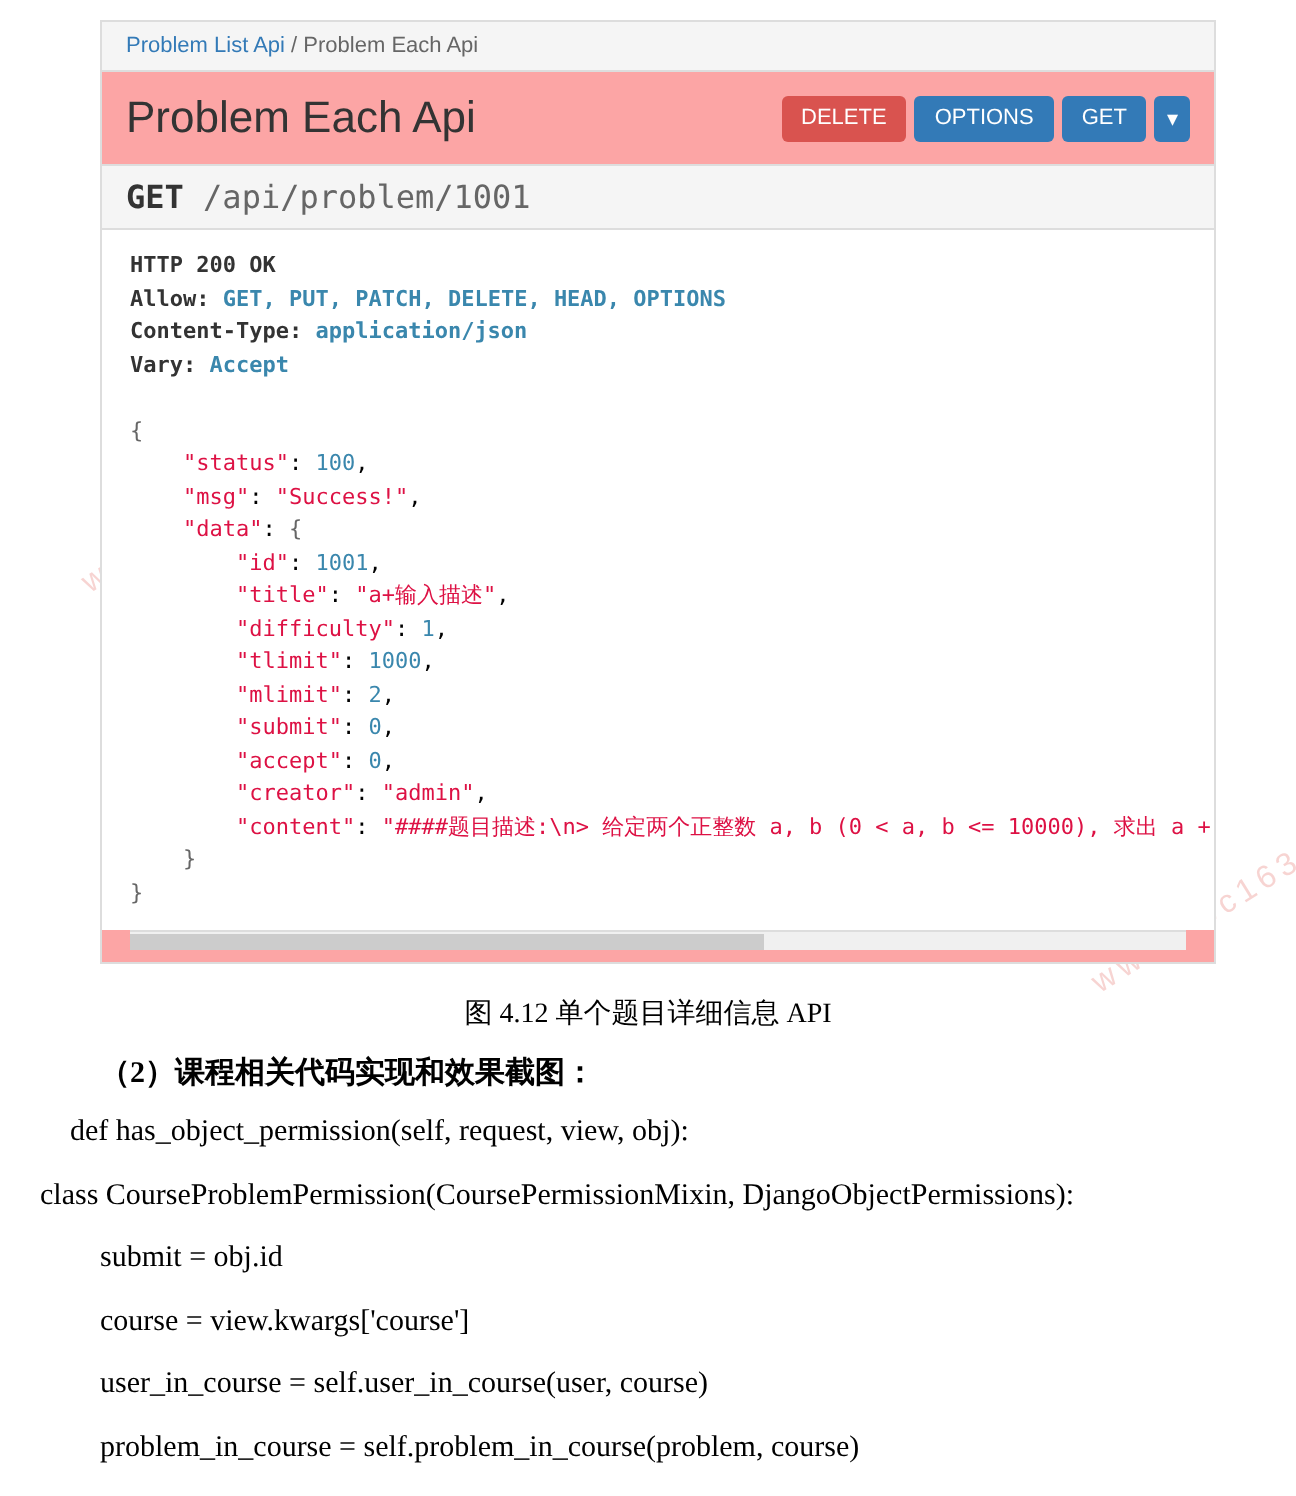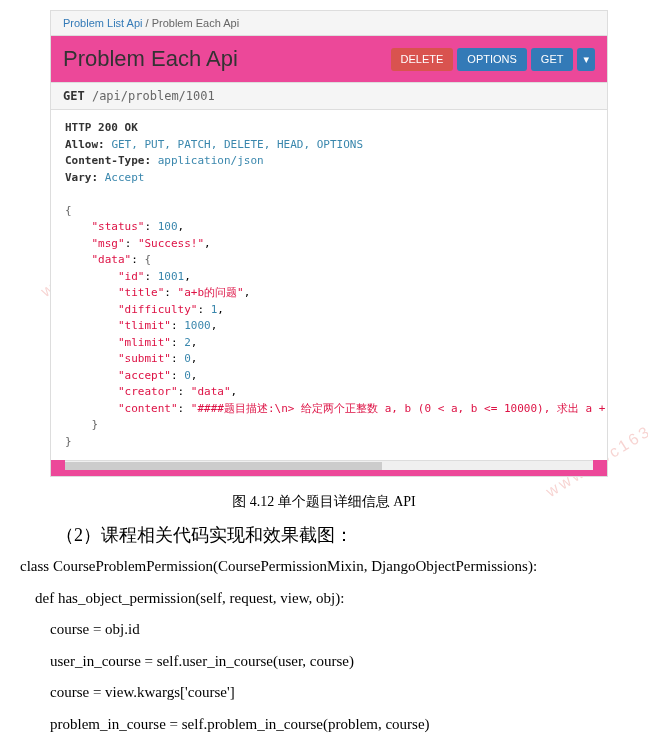--- a/index.html
+++ b/index.html
@@ -1,40 +1,40 @@
 <!DOCTYPE html>
 <html><head>
   <meta charset="utf-8">
   <style>
     * { margin: 0; padding: 0; box-sizing: border-box; }
     body { font-family: Arial, sans-serif; font-size: 12px; background: #fff; width: 648px; }
-    .api-panel { margin: 10px 40px 16px 50px; border: 1px solid #ddd; background: #ec4899; position: relative; }
+    .api-panel { margin: 10px 40px 16px 50px; border: 1px solid #ddd; background: #fca5a5; position: relative; }
     .breadcrumb { padding: 6px 12px; background: #f5f5f5; border-bottom: 1px solid #ddd; font-size: 11px; color: #666; }
     .breadcrumb a { color: #337ab7; text-decoration: none; }
     .header-row { display: flex; justify-content: space-between; align-items: center; padding: 10px 12px; }
     .page-title { font-size: 22px; font-weight: normal; color: #333; }
     .btn-group { display: flex; gap: 4px; justify-content: flex-end; }
     .btn { padding: 5px 10px; font-size: 11px; border: none; border-radius: 3px; color: #fff; cursor: pointer; }
     .btn-danger { background: #d9534f; }
     .btn-primary { background: #337ab7; }
     .btn-caret { background: #337ab7; padding: 5px 6px; }
-    .req-line { padding: 6px 12px; background: #f5f5f5; border-top: 1px solid #ddd; border-bottom: 1px solid #ddd; font-family: monospace; font-size: 12px; color: #666; }
+    .req-line { padding: 6px 12px; background: #f5f5f5; border-top: 1px solid #ddd; border-bottom: 1px solid #ddd; font-family: monospace; font-size: 16px; color: #666; }
     .req-line b { color: #333; }
     .response { padding: 10px 14px; font-family: monospace; font-size: 11px; line-height: 1.5; background: #fff; overflow-x: hidden; white-space: pre; }
     .k-status { color: #333; font-weight: bold; }
     .k-hdr { color: #333; font-weight: bold; text-align: right; }
-    .k-val { color: #3a87ad; }
+    .k-val { color: #3a87ad; font-weight: bold; }
     .j-key { color: #d14; }
     .j-str { color: #d14; }
     .j-num { color: #3a87ad; }
     .j-br { color: #666; }
     .scroll-h { height: 10px; background: #f0f0f0; border-top: 1px solid #ddd; margin: 0 14px 6px 14px; position: relative; }
     .scroll-thumb { position: absolute; left: 0; top: 1px; width: 60%; height: 8px; background: #ccc; }
     .caption { text-align: center; font-size: 14px; margin: 8px 0; font-family: "SimSun", serif; }
-    .doc-text { font-size: 18px; font-family: "SimSun", serif; margin: 0 20px; line-height: 1.8; }
+    .doc-text { font-size: 15px; font-family: "SimSun", serif; margin: 0 20px; line-height: 1.8; font-weight: bold; }
     .doc-text.indent1 { text-indent: 2em; }
     .code-block { font-family: "Times New Roman", serif; font-size: 15px; margin: 0 20px; line-height: 2.1; }
     .code-line { white-space: pre; }
     .watermark { position: absolute; color: rgba(220,60,50,0.22); font-size: 16px; letter-spacing: 3px; transform: rotate(-32deg); pointer-events: none; font-family: Arial; }
     .wm1 { left: 30px; top: 230px; }
     .wm2 { left: 535px; top: 430px; }
     .container { position: relative; }
   </style>
 </head>
 <body>
@@ -67,41 +67,41 @@
     <div class="response"><span class="k-status">HTTP 200 OK</span>
 <span class="k-hdr">Allow:</span> <span class="k-val">GET, PUT, PATCH, DELETE, HEAD, OPTIONS</span>
 <span class="k-hdr">Content-Type:</span> <span class="k-val">application/json</span>
 <span class="k-hdr">Vary:</span> <span class="k-val">Accept</span>
 
 <span class="j-br">{</span>
     <span class="j-key">"status"</span>: <span class="j-num">100</span>,
     <span class="j-key">"msg"</span>: <span class="j-str">"<span>Success!</span>"</span>,
     <span class="j-key">"data"</span>: <span class="j-br">{</span>
         <span class="j-key">"id"</span>: <span class="j-num">1001</span>,
-        <span class="j-key">"title"</span>: <span class="j-str">"<span>a+b的问题</span>"</span>,
+        <span class="j-key">"title"</span>: <span class="j-str">"<span>a+输入描述</span>"</span>,
         <span class="j-key">"difficulty"</span>: <span class="j-num">1</span>,
         <span class="j-key">"tlimit"</span>: <span class="j-num">1000</span>,
         <span class="j-key">"mlimit"</span>: <span class="j-num">2</span>,
         <span class="j-key">"submit"</span>: <span class="j-num">0</span>,
         <span class="j-key">"accept"</span>: <span class="j-num">0</span>,
-        <span class="j-key">"creator"</span>: <span class="j-str">"<span>data</span>"</span>,
+        <span class="j-key">"creator"</span>: <span class="j-str">"<span>admin</span>"</span>,
         <span class="j-key">"content"</span>: <span class="j-str">"<span>####题目描述:\n&gt; 给定两个正整数 a, b (0 &lt; a, b &lt;= 10000), 求出 a + b 的和. \n\n#### 输入描述: \n&gt; 每行输入两个整</span></span>
     <span class="j-br">}</span>
 <span class="j-br">}</span></div>
     <div class="scroll-h">
       <div class="scroll-thumb"></div>
     </div>
   </div>
 
   <div class="caption">图 4.12 单个题目详细信息 API</div>
 
   <div class="doc-text indent1">（2）课程相关代码实现和效果截图：</div>
 
   <div class="code-block">
+    <div class="code-line">    def has_object_permission(self, request, view, obj):</div>
     <div class="code-line">class CourseProblemPermission(CoursePermissionMixin, DjangoObjectPermissions):</div>
-    <div class="code-line">    def has_object_permission(self, request, view, obj):</div>
-    <div class="code-line">        course = obj.id</div>
+    <div class="code-line">        submit = obj.id</div>
+    <div class="code-line">        course = view.kwargs['course']</div>
     <div class="code-line">        user_in_course = self.user_in_course(user, course)</div>
-    <div class="code-line">        course = view.kwargs['course']</div>
     <div class="code-line">        problem_in_course = self.problem_in_course(problem, course)</div>
 
   </div>
 </div>
 
 </body></html>

